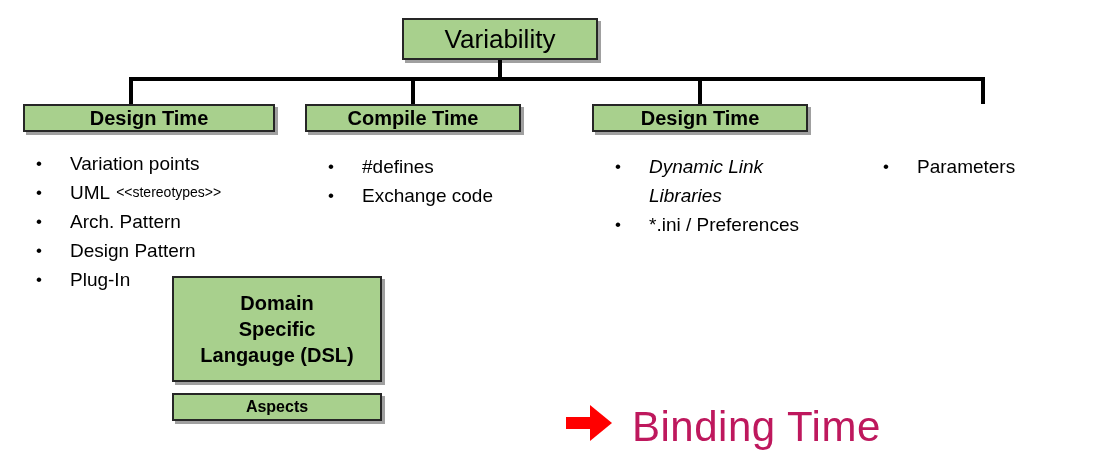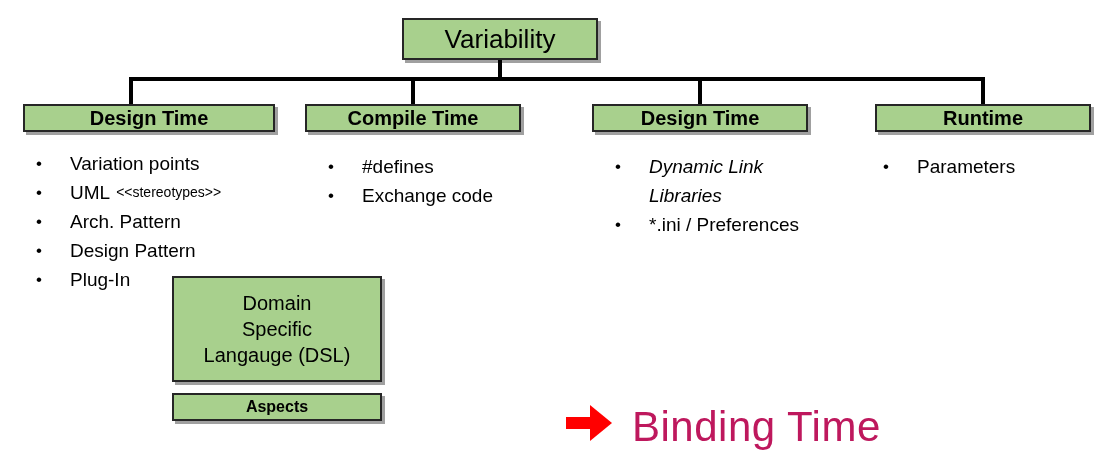--- a/index.html
+++ b/index.html
@@ -26,21 +26,21 @@
     text-align: center;
   }
   .gbox.root-box   { left: 402px; top: 18px;  width: 196px; height: 42px;  font-size: 26px; }
   .gbox.hdr        { top: 104px; height: 28px; font-size: 20px; font-weight: bold; }
   .gbox.hdr-design  { left: 23px;  width: 252px; }
   .gbox.hdr-compile { left: 305px; width: 216px; }
   .gbox.hdr-startup { left: 592px; width: 216px; }
   .gbox.hdr-runtime { left: 875px; width: 216px; }
   .gbox.dsl-box {
     left: 172px; top: 276px; width: 210px; height: 106px;
-    font-size: 20px; font-weight: normal; line-height: 26px;
+    font-size: 20px; font-weight: bold; line-height: 26px;
     flex-direction: column;
   }
   .gbox.aspects-box { left: 172px; top: 393px; width: 210px; height: 28px; font-size: 16px; font-weight: bold; }
 
   
   .conn { position: absolute; background: #000000; }
   .conn-root-v    { left: 498px; top: 60px; width: 4px;   height: 18px; }
   .conn-h         { left: 129px; top: 77px; width: 856px; height: 4px;  }
   .conn-stub      { top: 77px; width: 4px; height: 27px; }
   .stub-design    { left: 129px; }
@@ -92,23 +92,20 @@
   <div class="conn conn-stub stub-runtime"></div>
 
   <div class="gbox hdr hdr-design">
     <span>Design Time</span>
   </div>
   <div class="gbox hdr hdr-compile">
     <span>Compile Time</span>
   </div>
   <div class="gbox hdr hdr-startup">
     <span>Design Time</span>
-  </div>
-  <div class="gbox hdr hdr-runtime">
-    <span>Runtime</span>
   </div>
 
   <ul class="blist list-design">
     <li>
       <span class="bullet">•</span>
       <span class="txt">Variation points</span>
     </li>
     <li>
       <span class="bullet">•</span>
       <span class="txt">UML</span>

